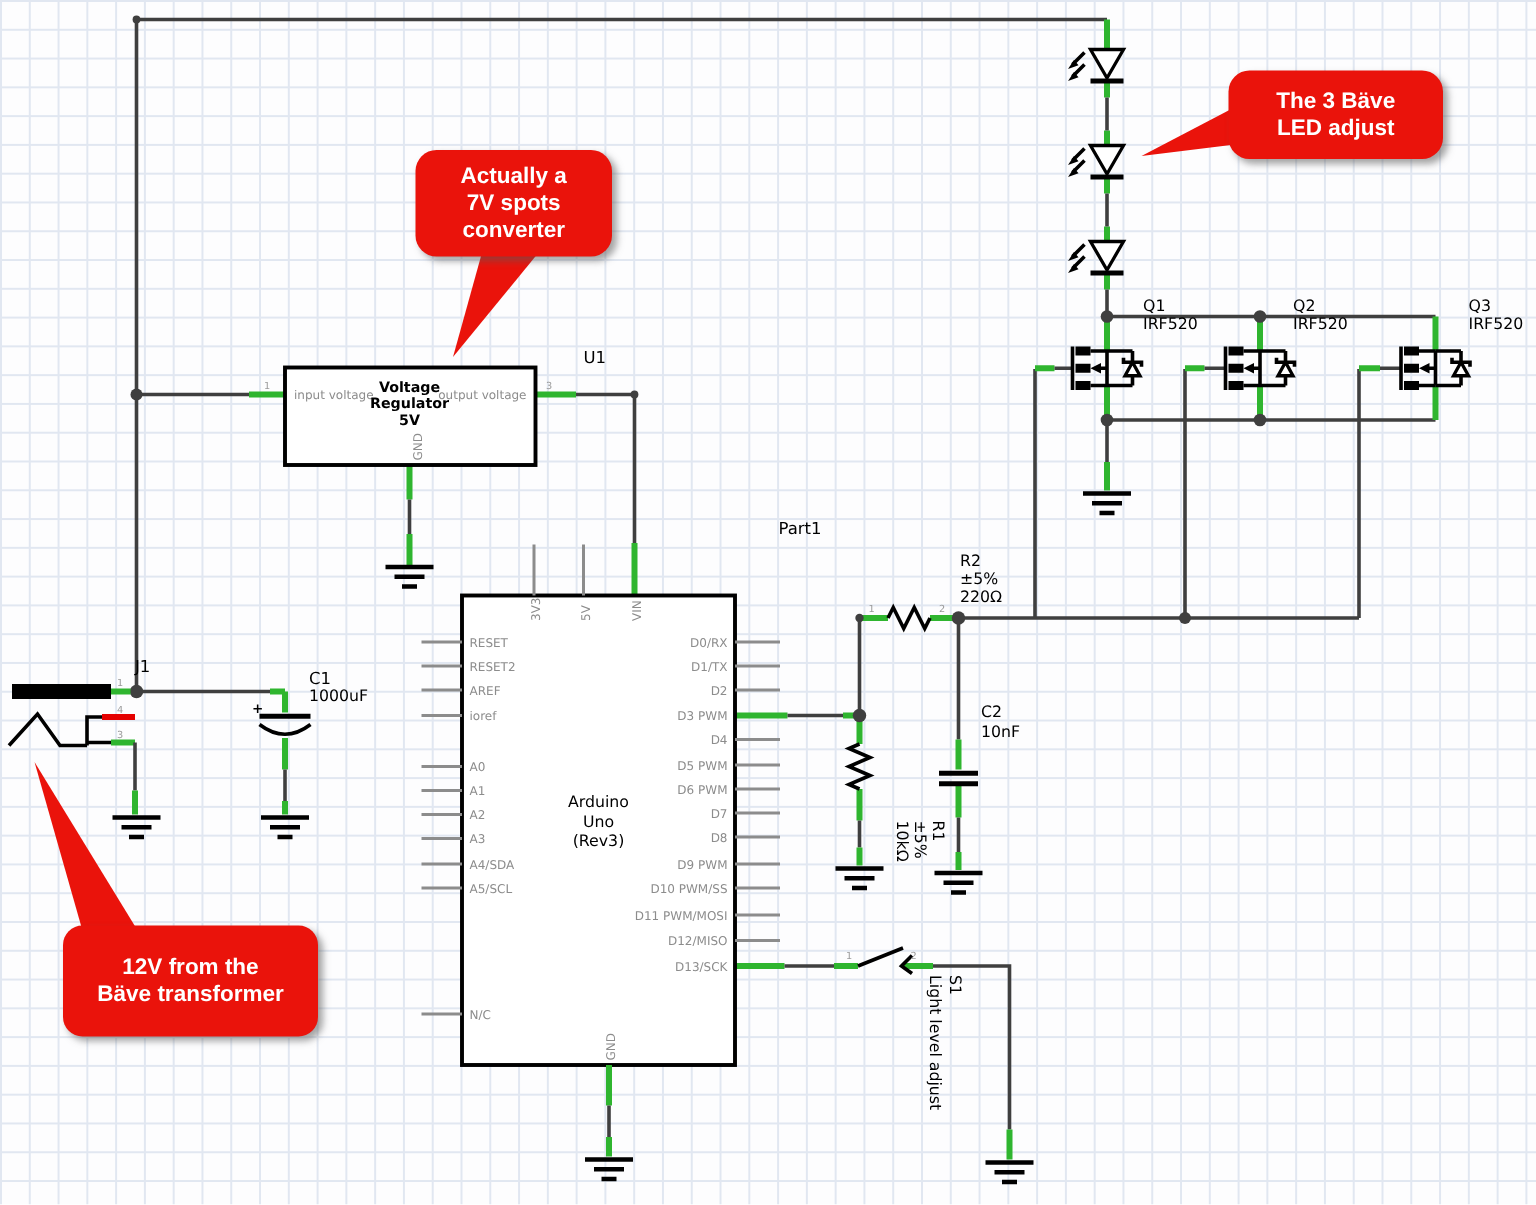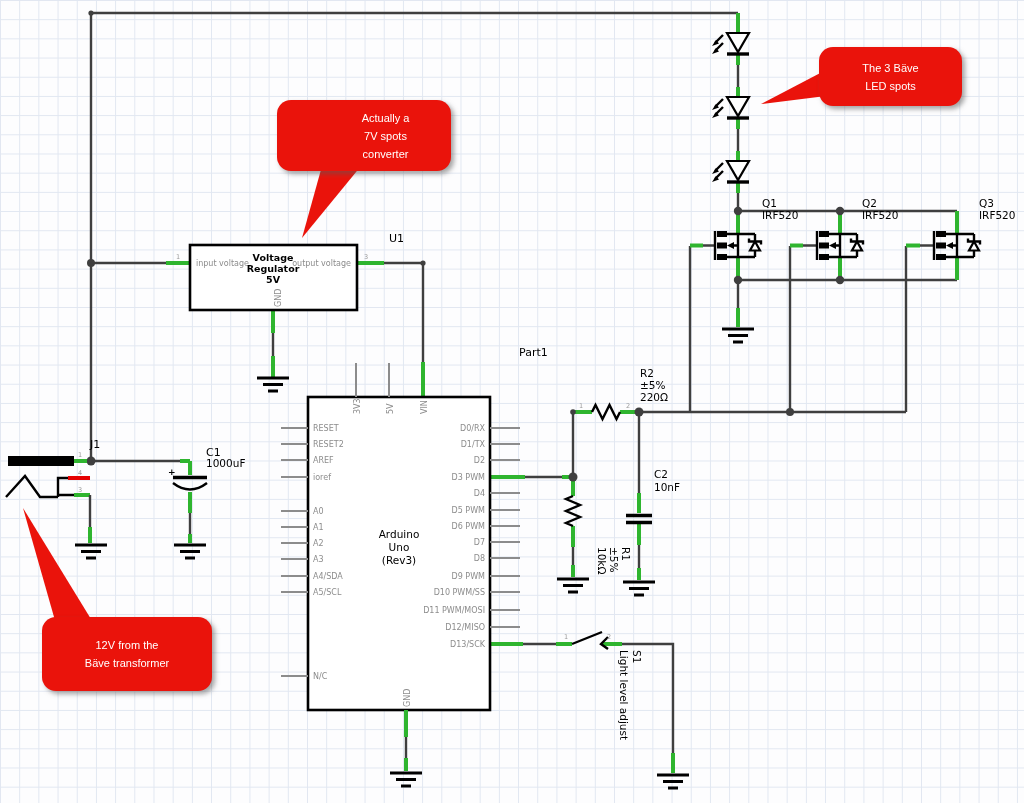--- a/index.html
+++ b/index.html
@@ -31,22 +31,23 @@
   .num{font-size:6.5px;fill:#9a9a9a;}
   .ctr{text-anchor:middle;}
   .rgt{text-anchor:end;}
   .bold{font-weight:bold;font-size:9.5px;}
   .plus{font-size:9px;font-weight:bold;}
   
   .callout{
     position:absolute;background:#ea130b;color:#fff;border-radius:14px;
     display:flex;flex-direction:column;justify-content:center;align-items:center;
     text-align:center;font-family:"Liberation Sans",sans-serif;
-    font-size:11px;line-height:18px;
+    font-size:15px;line-height:18px;
     box-shadow:3px 3px 5px rgba(90,90,90,.55);
+    font-weight:bold;
   }
 </style>
 </head>
 <body>
 
 <div class="stage">
 
 <svg width="1024" height="803" viewBox="0 0 1024 803">
 
   <g>
@@ -313,29 +314,29 @@
     <text class="val" x="979" y="207">Q3</text>
     <text class="val" x="979" y="219">IRF520</text>
 
     <text class="val" x="633" y="650" transform="rotate(90 633 650)">S1</text>
     <text class="val" x="620" y="650" transform="rotate(90 620 650)">Light level adjust</text>
     <text class="num" x="564" y="639">1</text>
     <text class="num" x="607" y="639">2</text>
   </g>
 </svg>
 
-<div class="callout" style="left:277px;top:100px;width:131px;height:71px;padding-left:43px;">
+<div class="callout" style="left:277px;top:100px;width:131px;height:71px;">
   <div>Actually a</div>
   <div>7V spots</div>
   <div>converter</div>
 </div>
 
 <div class="callout" style="left:819px;top:47px;width:143px;height:59px;">
   <div>The 3 Bäve</div>
-  <div>LED spots</div>
+  <div>LED adjust</div>
 </div>
 
-<div class="callout" style="left:42px;top:617px;width:170px;height:74px;">
+<div class="callout" style="left:42px;top:617px;width:170px;height:74px;border-radius:13px;">
   <div>12V from the</div>
   <div>Bäve transformer</div>
 </div>
 
 </div>
 
 </body></html>

